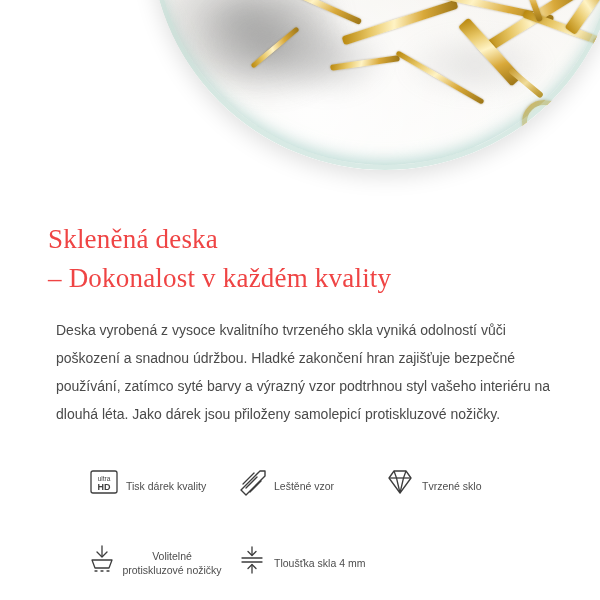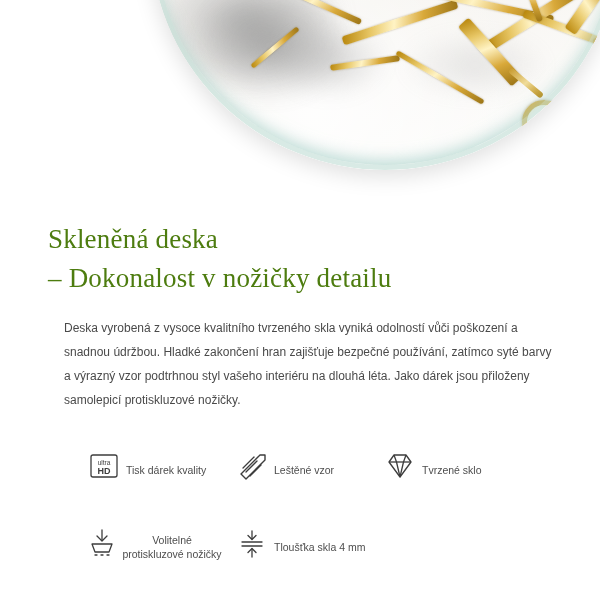--- a/index.html
+++ b/index.html
@@ -110,28 +110,28 @@
   .content {
     padding: 0 48px;
     box-sizing: border-box;
   }
   .headline {
     margin: 24px 0 8px 0;
     font-family: "Liberation Serif", serif;
     font-size: 27px;
     font-weight: 400;
     line-height: 1.45;
-    color: #4d7c0f;
+    color: #ef4444;
     letter-spacing: 0.2px;
   }
   .headline .line2 { display: block; }
 
   .paragraph {
-    margin: 18px 0 0 16px;
-    font-size: 12px;
+    margin: 18px 0 0 8px;
+    font-size: 14px;
     line-height: 2.0;
     color: #4a4a4a;
     max-width: 512px;
   }
 
   
   .features {
     margin-top: 26px;
     padding: 0 30px;
     display: grid;
@@ -186,21 +186,21 @@
       <div class="gold g11"></div>
       <div class="gold g12"></div>
       <div class="gold-tail"></div>
       <div class="gold-ring"></div>
     </div>
   </div>
 
   <div class="content">
     <h1 class="headline">
       <span>Skleněná deska</span>
-      <span class="line2">– Dokonalost v nožičky detailu</span>
+      <span class="line2">– Dokonalost v každém kvality</span>
     </h1>
 
     <p class="paragraph">Deska vyrobená z vysoce kvalitního tvrzeného skla vyniká odolností vůči poškození a snadnou údržbou. Hladké zakončení hran zajišťuje bezpečné používání, zatímco syté barvy a výrazný vzor podtrhnou styl vašeho interiéru na dlouhá léta. Jako dárek jsou přiloženy samolepicí protiskluzové nožičky.</p>
 
     <div class="features">
 
 
       <div class="feature">
         <div class="feature-icon">
           <svg width="40" height="40" viewBox="0 0 40 40" fill="none" stroke="#3d3d3d" stroke-width="1.3">

